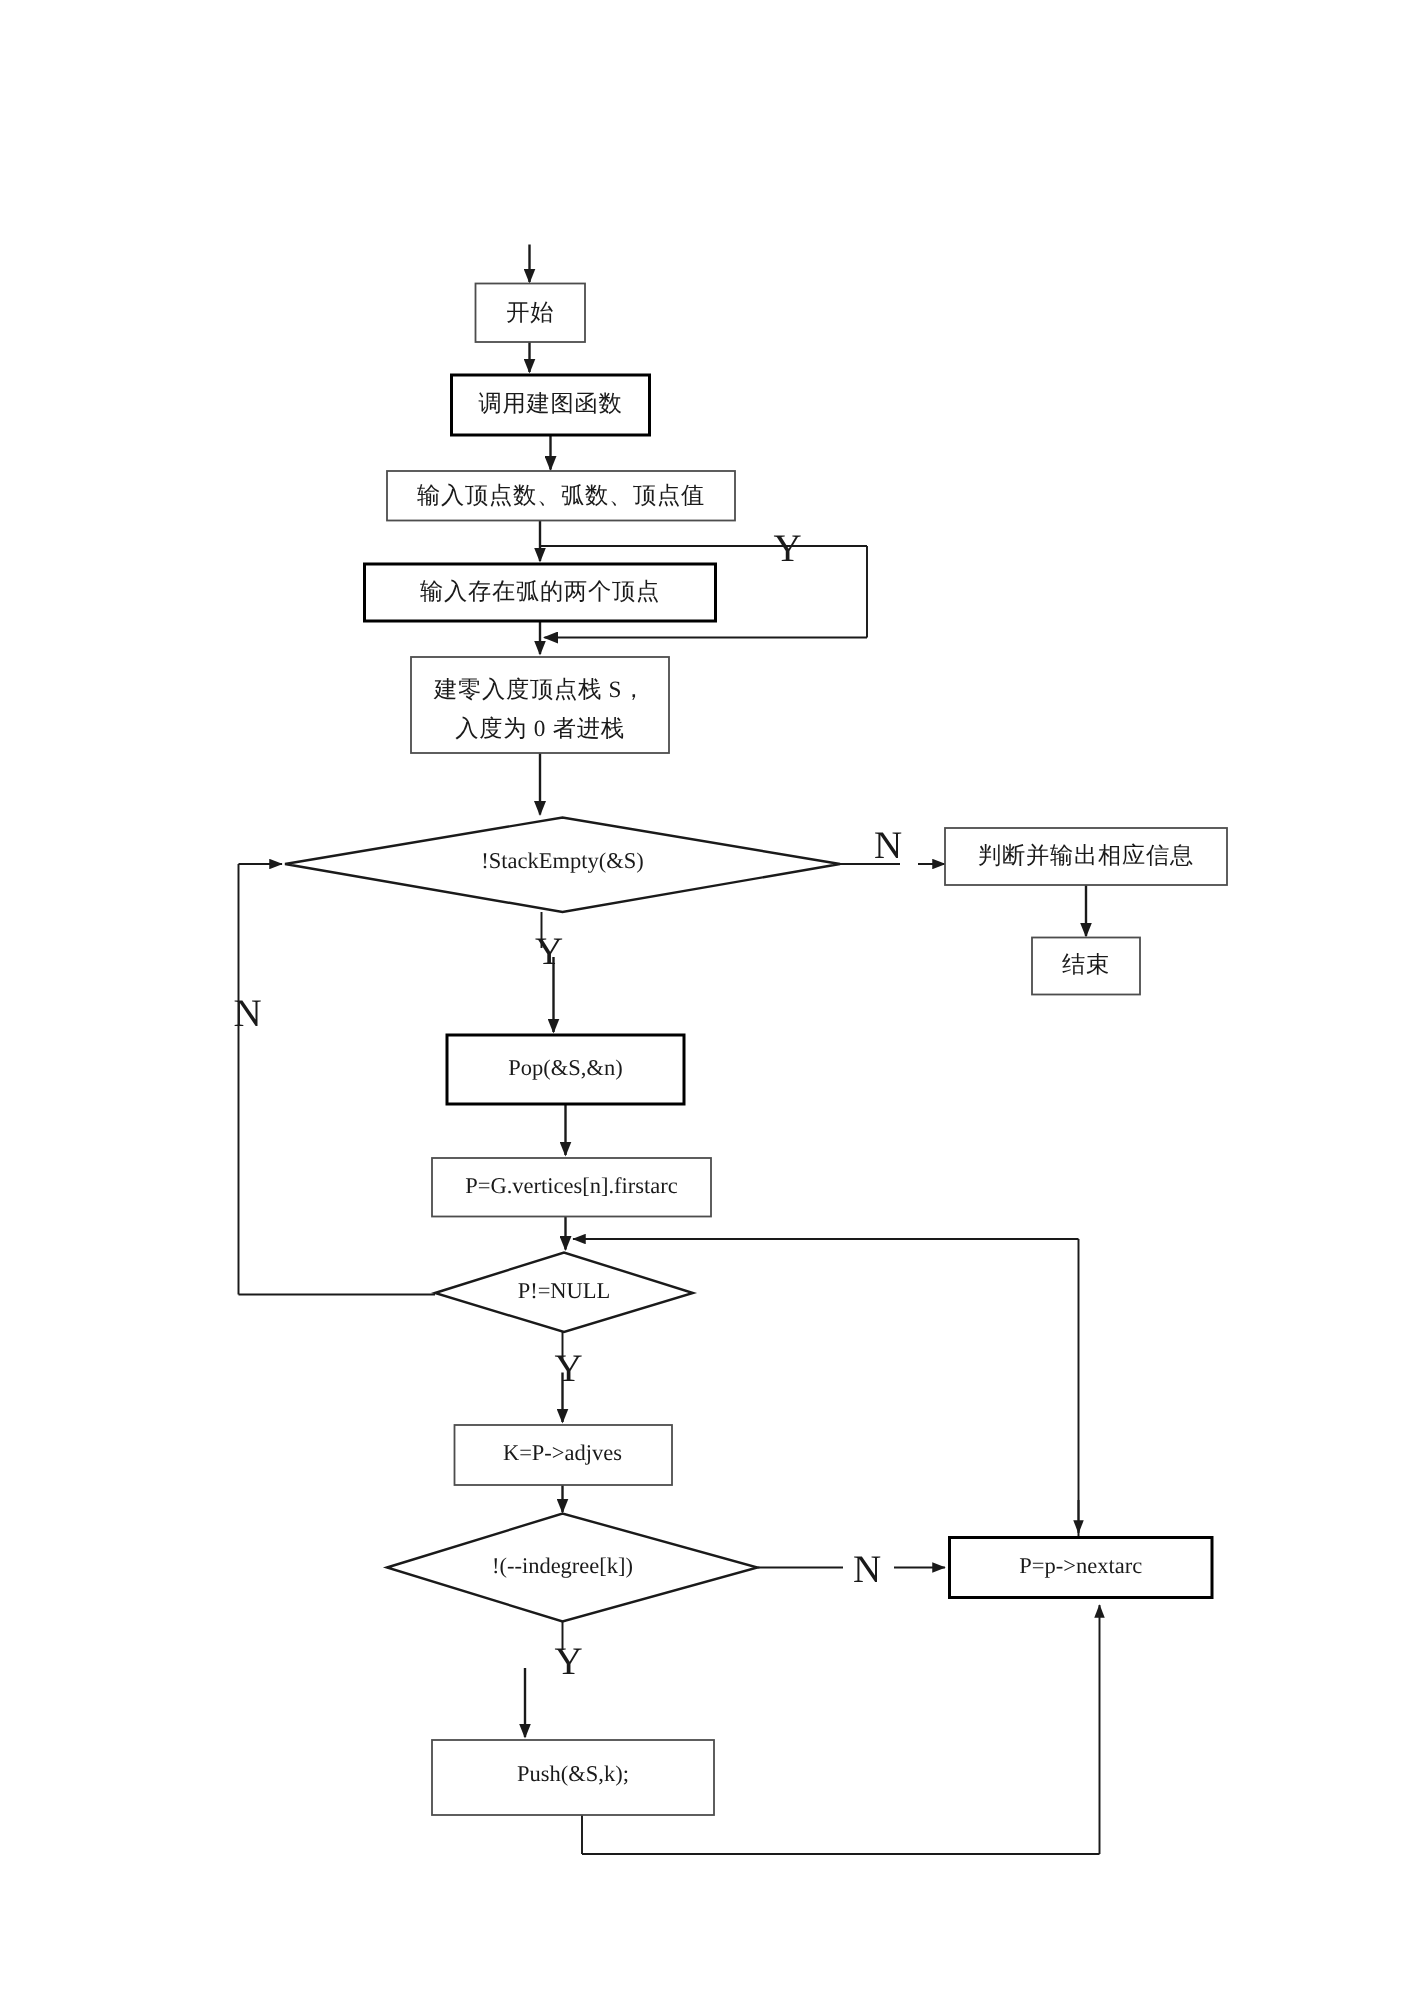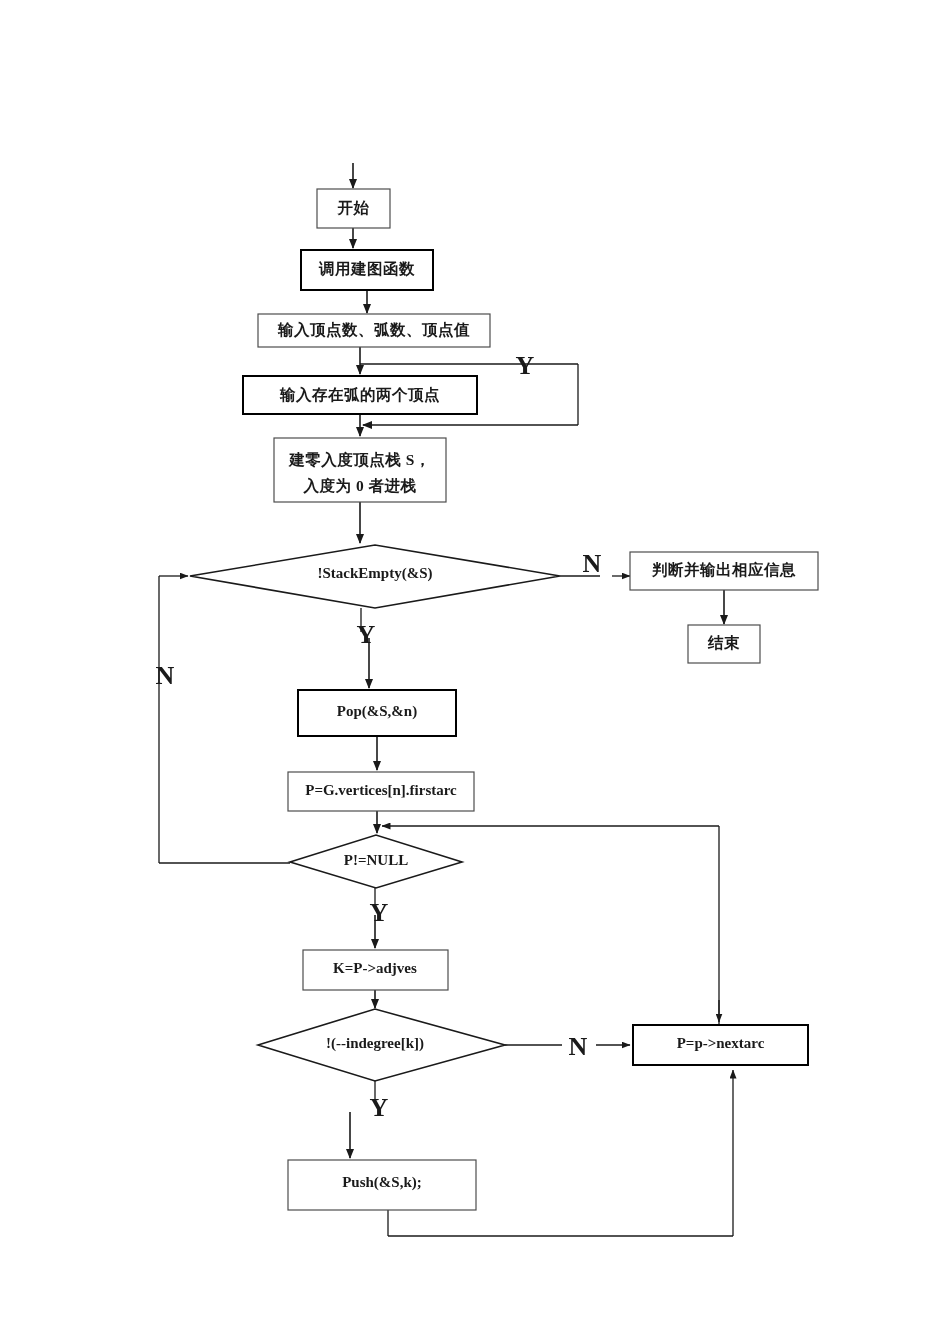--- a/index.html
+++ b/index.html
@@ -10,21 +10,20 @@
   body {
     width: 950px;
     height: 1344px;
     font-family: "Liberation Serif", "DejaVu Serif", serif;
     overflow: hidden;
   }
   #flowchart-root {
     position: relative;
     width: 950px;
     height: 1344px;
-    font-weight: bold;
   }
   svg#flow-svg {
     position: absolute;
     top: 0;
     left: 0;
     width: 950px;
     height: 1344px;
     display: block;
   }
   .node-shape {

